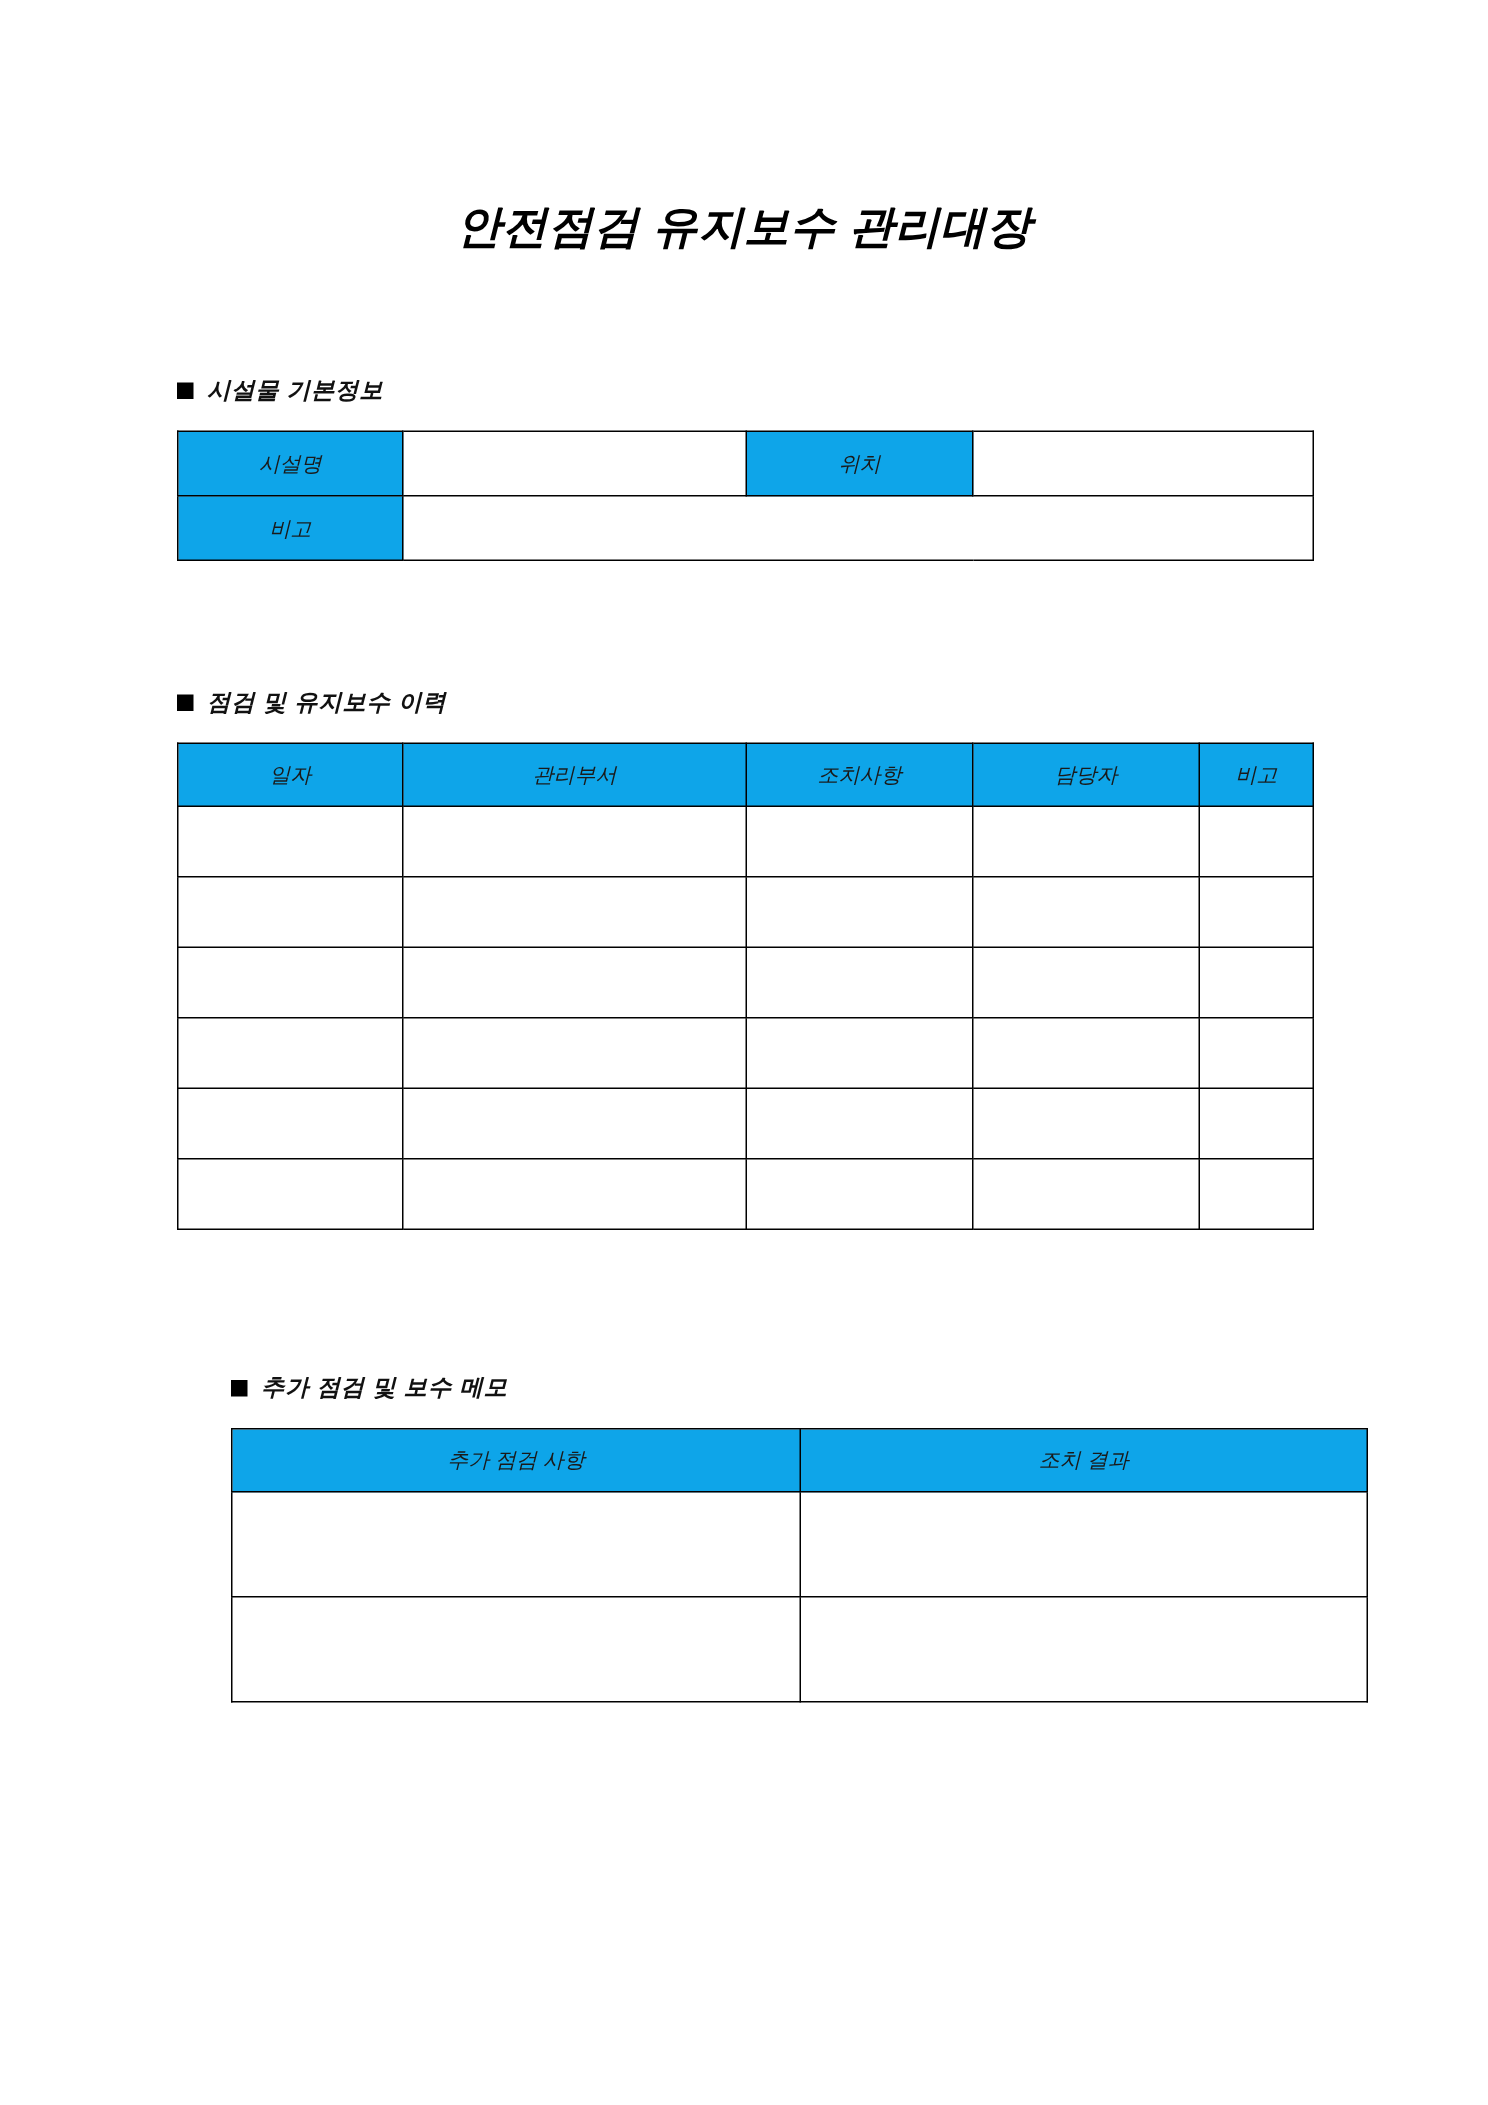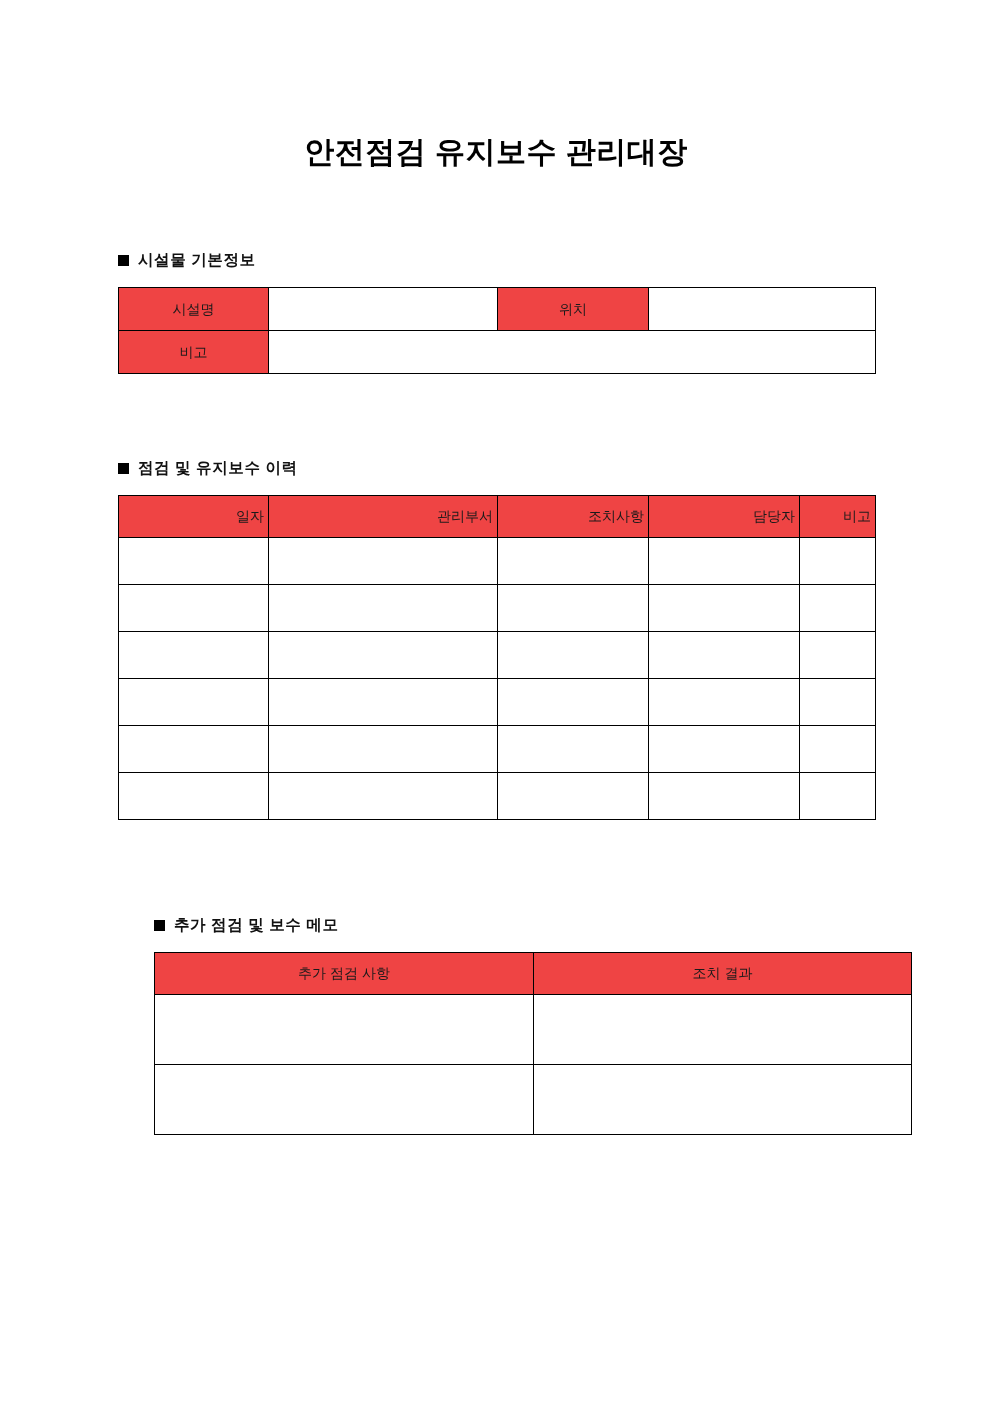--- a/index.html
+++ b/index.html
@@ -16,20 +16,21 @@
     color: #000000;
     position: relative;
     overflow: hidden;
   }
 
   .page {
     width: 992px;
     height: 1403px;
     position: relative;
     padding: 0;
+    font-style: italic;
   }
 
   
   .doc-title {
     text-align: center;
     font-size: 30px;
     font-weight: bold;
     letter-spacing: 0.5px;
     color: #000;
     margin: 0;
@@ -70,42 +71,42 @@
   table.grid td {
     border: 1px solid #000000;
     text-align: center;
     vertical-align: middle;
     padding: 0 4px;
     color: #1a1a1a;
     font-weight: normal;
     line-height: 1.3;
   }
   td.lbl {
-    background: #ef4444;
+    background: #0ea5e9;
   }
   td.val {
     background: #ffffff;
   }
 
   
   .sec {
     position: absolute;
     left: 118px;
   }
   .sec .section-heading { margin-bottom: 16px; }
 
   #sec-basic   { top: 250px; }
   #sec-history { top: 458px; }
   #sec-memo    { top: 915px; padding-left: 36px; }
 
   
   #tbl-basic td { height: 43px; }
   
   #tbl-history thead td,
-  #tbl-history td.hdr { height: 42px; text-align: right; }
+  #tbl-history td.hdr { height: 42px; }
   #tbl-history td.cell { height: 47px; }
   
   #tbl-memo td.hdr { height: 42px; margin-left: 44px; }
   #tbl-memo td.cell { height: 70px; }
 </style>
 </head>
 <body>
 
 <div class="page">
 

